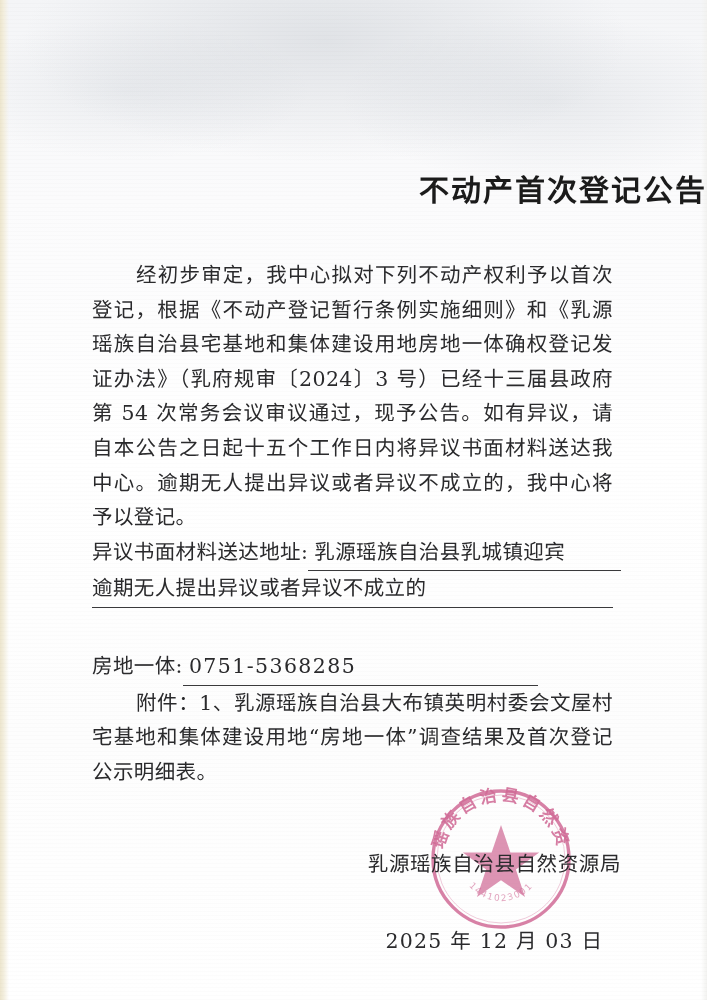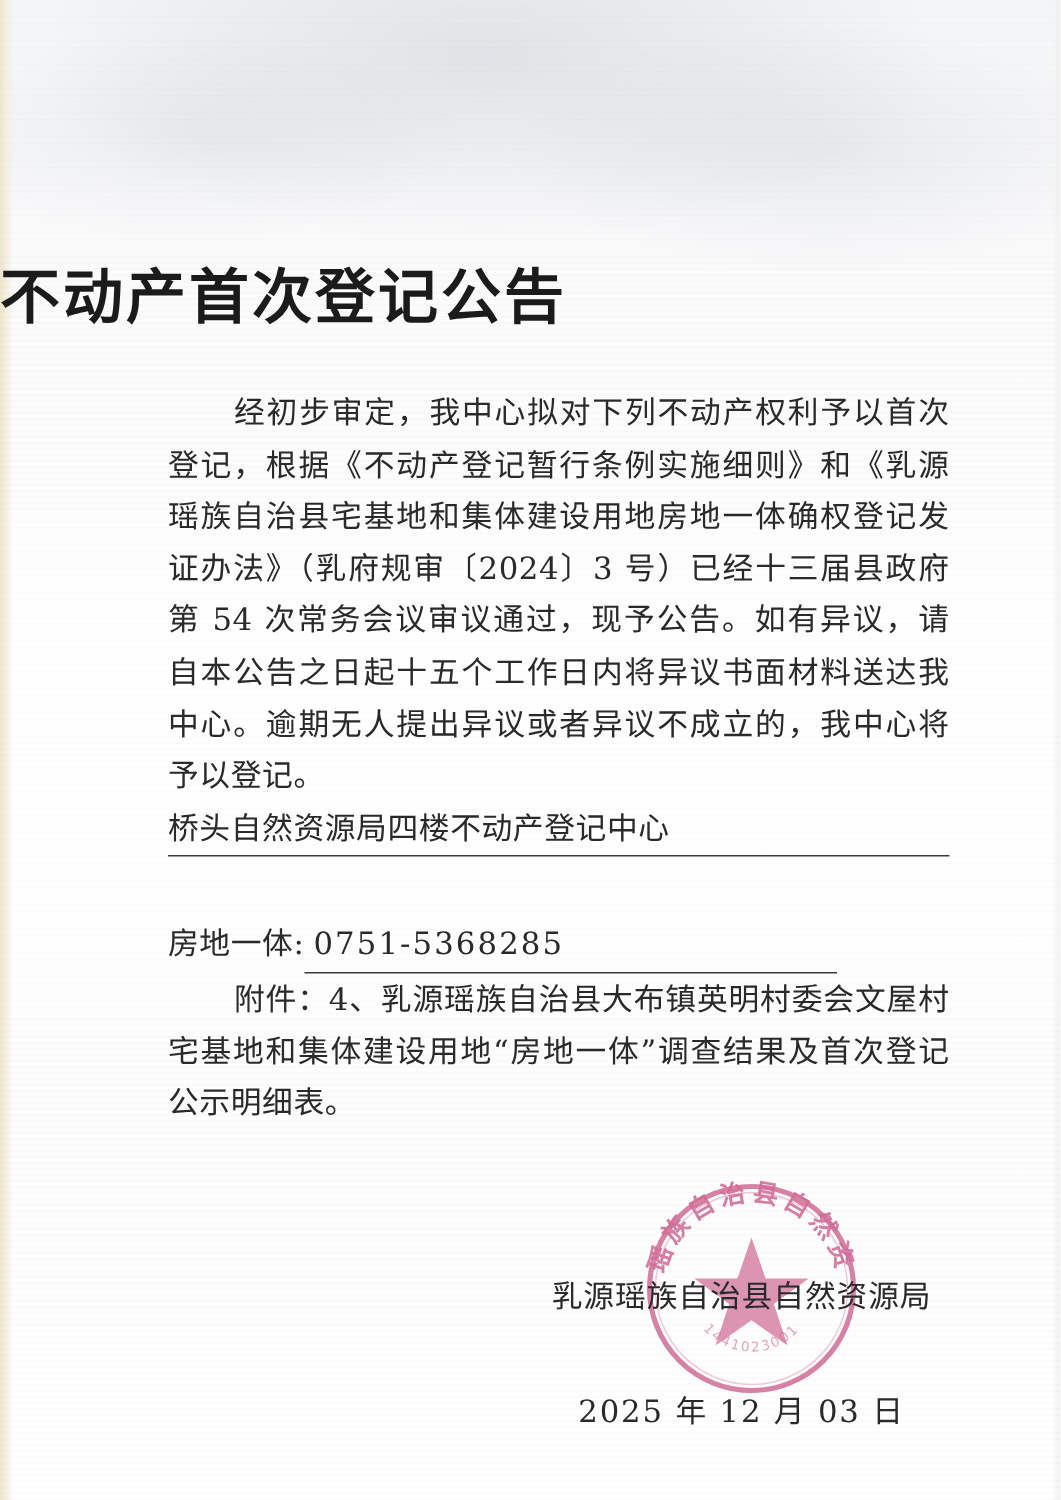--- a/index.html
+++ b/index.html
@@ -56,33 +56,33 @@
       rgba(255,255,255,0) 4px);
     pointer-events: none;
   }
 
   
   .doc-title {
     position: absolute;
     left: 0;
     top: 166px;
     width: 707px;
-    text-align: left;
+    text-align: right;
     font-family: "DejaVu Sans", "Liberation Sans", sans-serif;
     font-weight: 700;
-    font-size: 40px;
+    font-size: 30px;
     letter-spacing: 2px;
     color: #1b1b1b;
     white-space: nowrap;
   }
 
   
   .body-block {
     position: absolute;
-    left: 112px;
+    left: 92px;
     top: 258px;
     width: 521px;
     font-size: 20.5px;
     line-height: 34.6px;
     color: #2a2a2c;
     letter-spacing: 0.4px;
   }
   .para {
     margin: 0;
     text-align: justify;
@@ -156,28 +156,31 @@
   <div class="edge-left"></div>
   <div class="edge-right"></div>
   <div class="scan-noise"></div>
 
   <div class="doc-title">不动产首次登记公告</div>
 
   <div class="body-block">
 
     <p class="para indent-2">经初步审定，我中心拟对下列不动产权利予以首次登记，根据《不动产登记暂行条例实施细则》和《乳源瑶族自治县宅基地和集体建设用地房地一体确权登记发证办法》（乳府规审〔2024〕3 号）已经十三届县政府第 54 次常务会议审议通过，现予公告。如有异议，请自本公告之日起十五个工作日内将异议书面材料送达我中心。逾期无人提出异议或者异议不成立的，我中心将予以登记。</p>
 
-
-    <p class="addr-row2">桥头自然资源局四楼不动产登记中心</p>
+    <p class="field-line addr-row1">
+      <span class="field-label">异议书面材料送达地址:</span><span class="field-value">乳源瑶族自治县乳城镇迎宾</span>
+    </p>
+
+    <p class="addr-row2">逾期无人提出异议或者异议不成立的</p>
 
     <p class="field-line phone-row">
       <span class="field-label">房地一体:</span><span class="field-value">0751-5368285</span>
     </p>
 
-    <p class="para indent-2">附件：4、乳源瑶族自治县大布镇英明村委会文屋村宅基地和集体建设用地“房地一体”调查结果及首次登记公示明细表。</p>
+    <p class="para indent-2">附件：1、乳源瑶族自治县大布镇英明村委会文屋村宅基地和集体建设用地“房地一体”调查结果及首次登记公示明细表。</p>
 
     <div class="gap-sm"></div>
 
   </div>
 
   <div class="seal">
     <svg viewBox="0 0 160 160" xmlns="http://www.w3.org/2000/svg">
       <defs>
         <path id="arcTop" d="M 22,80 A 58,58 0 0 1 138,80" fill="none"></path>
         <path id="arcBottom" d="M 38,80 A 42,42 0 0 0 122,80" fill="none"></path>

